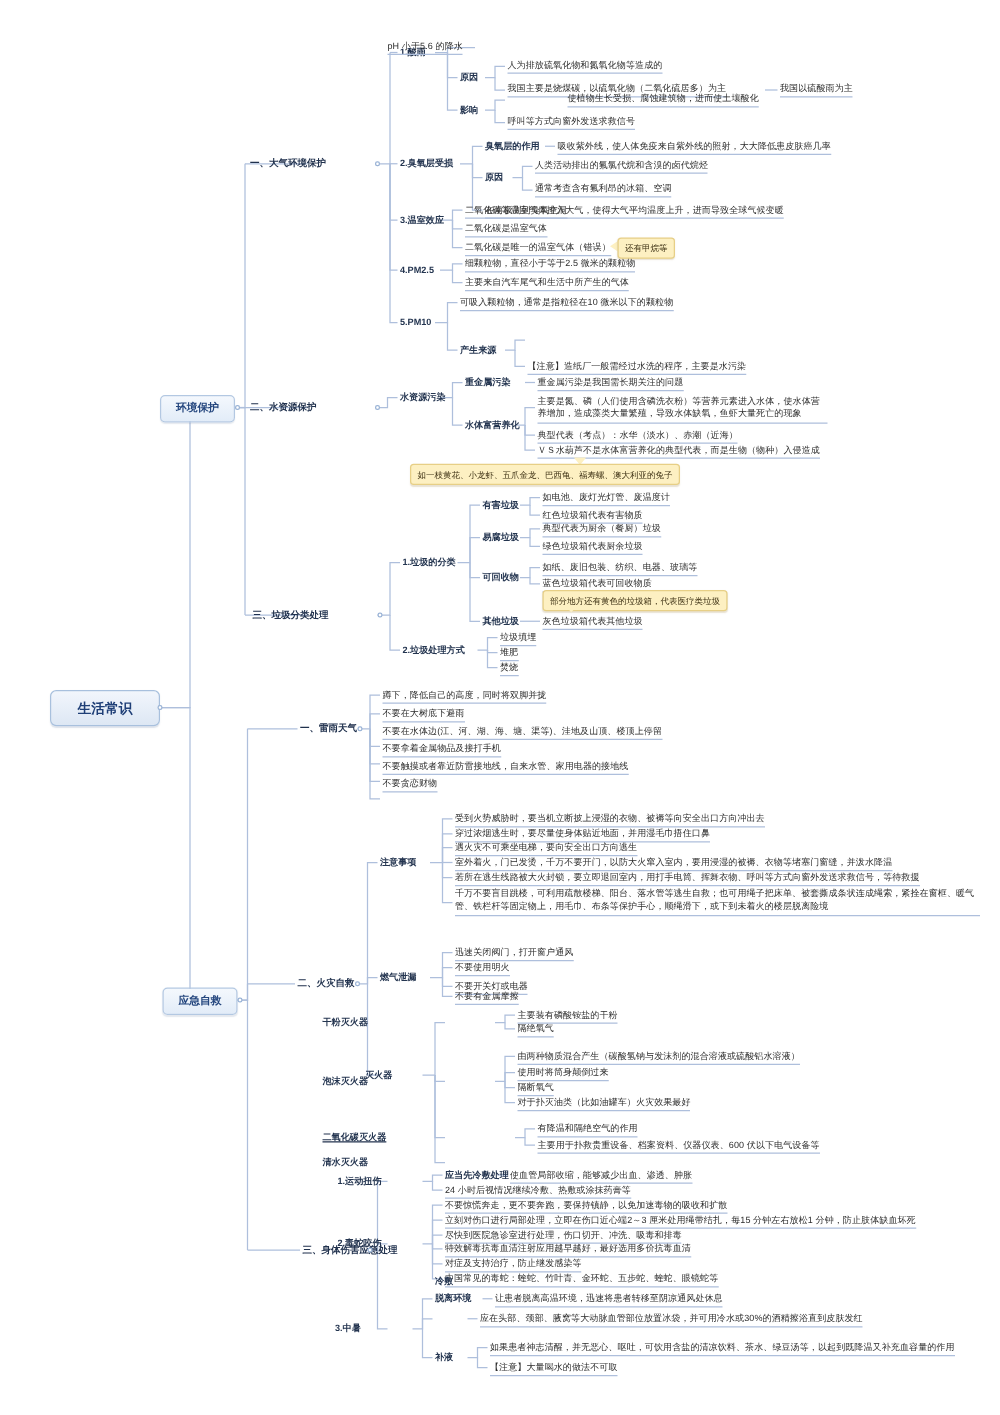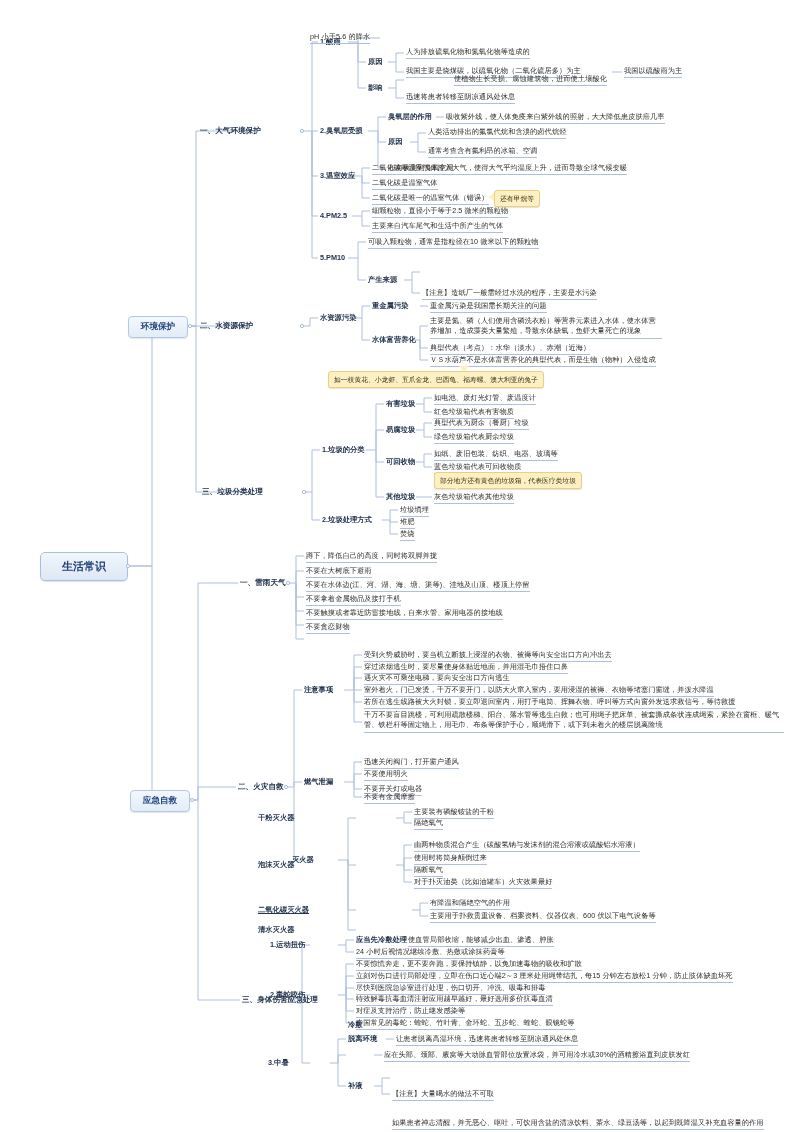--- a/index.html
+++ b/index.html
@@ -265,21 +265,21 @@
   <div class="l3-node" style="left:202px; top:487px;">三、垃圾分类处理</div>
 
   <div class="l4-node" style="left:320px; top:37px;">1.酸雨</div>
   <div class="node" style="left:310px; top:32px;"><span class="ul">pH 小于5.6 的降水</span></div>
   <div class="l4-node" style="left:368px; top:57px;">原因</div>
   <div class="node" style="left:406px; top:47px;"><span class="ul">人为排放硫氧化物和氮氧化物等造成的</span></div>
   <div class="node" style="left:406px; top:66px;"><span class="ul">我国主要是烧煤碳，以硫氧化物（二氧化硫居多）为主</span></div>
   <div class="node" style="left:624px; top:66px;"><span class="ul">我国以硫酸雨为主</span></div>
   <div class="l4-node" style="left:368px; top:83px;">影响</div>
   <div class="node" style="left:406px; top:74px;margin-left:48px;"><span class="ul">使植物生长受损、腐蚀建筑物，进而使土壤酸化</span></div>
-  <div class="node" style="left:406px; top:92px;"><span class="ul">迅速将患者转移至阴凉通风处休息</span></div>
+  <div class="node" style="left:406px; top:92px;"><span class="ul">呼叫等方式向窗外发送求救信号</span></div>
 
   <div class="l4-node" style="left:320px; top:126px;text-align:right;">2.臭氧层受损</div>
   <div class="l4-node" style="left:388px; top:112px;">臭氧层的作用</div>
   <div class="node" style="left:446px; top:112px;"><span class="ul">吸收紫外线，使人体免疫来自紫外线的照射，大大降低患皮肤癌几率</span></div>
   <div class="l4-node" style="left:388px; top:137px;">原因</div>
   <div class="node" style="left:428px; top:127px;"><span class="ul">人类活动排出的氟氯代烷和含溴的卤代烷烃</span></div>
   <div class="node" style="left:428px; top:146px;"><span class="ul">通常考查含有氟利昂的冰箱、空调</span></div>
   <div class="node" style="left:388px; top:163px;"><span class="ul">在南极测到臭氧空洞</span></div>
 
   <div class="l4-node" style="left:320px; top:171px;">3.温室效应</div>
@@ -383,21 +383,21 @@
   <div class="node" style="left:356px; top:994px;"><span class="ul">特效解毒抗毒血清注射应用越早越好，最好选用多价抗毒血清</span></div>
   <div class="node" style="left:356px; top:1006px;"><span class="ul">对症及支持治疗，防止继发感染等</span></div>
   <div class="node" style="left:356px; top:1018px;"><span class="ul">中国常见的毒蛇：蝰蛇、竹叶青、金环蛇、五步蛇、蝰蛇、眼镜蛇等</span></div>
 
   <div class="l4-node" style="left:268px; top:1058px;">3.中暑</div>
   <div class="l4-node" style="left:348px; top:1034px;">脱离环境</div>
   <div class="node" style="left:396px; top:1034px;"><span class="ul">让患者脱离高温环境，迅速将患者转移至阴凉通风处休息</span></div>
   <div class="l4-node" style="left:348px; top:1020px;">冷敷</div>
   <div class="node" style="left:384px; top:1050px;"><span class="ul">应在头部、颈部、腋窝等大动脉血管部位放置冰袋，并可用冷水或30%的酒精擦浴直到皮肤发红</span></div>
   <div class="l4-node" style="left:348px; top:1081px;">补液</div>
-  <div class="node" style="left:392px; top:1118px;"><span class="ul">如果患者神志清醒，并无恶心、呕吐，可饮用含盐的清凉饮料、茶水、绿豆汤等，以起到既降温又补充血容量的作用</span></div>
+  <div class="node" style="left:392px; top:1073px;"><span class="ul">如果患者神志清醒，并无恶心、呕吐，可饮用含盐的清凉饮料、茶水、绿豆汤等，以起到既降温又补充血容量的作用</span></div>
   <div class="node" style="left:392px; top:1089px;"><span class="ul">【注意】大量喝水的做法不可取</span></div>
 
   <div class="dot" style="left:126px; top:564px;"></div>
   <div class="dot" style="left:188px; top:324px;"></div>
   <div class="dot" style="left:190px; top:798px;"></div>
   <div class="dot" style="left:300px; top:129px;"></div>
   <div class="dot" style="left:300px; top:324px;"></div>
   <div class="dot" style="left:302px; top:490px;"></div>
   <div class="dot" style="left:286px; top:581px;"></div>
   <div class="dot" style="left:284px; top:785px;"></div>

